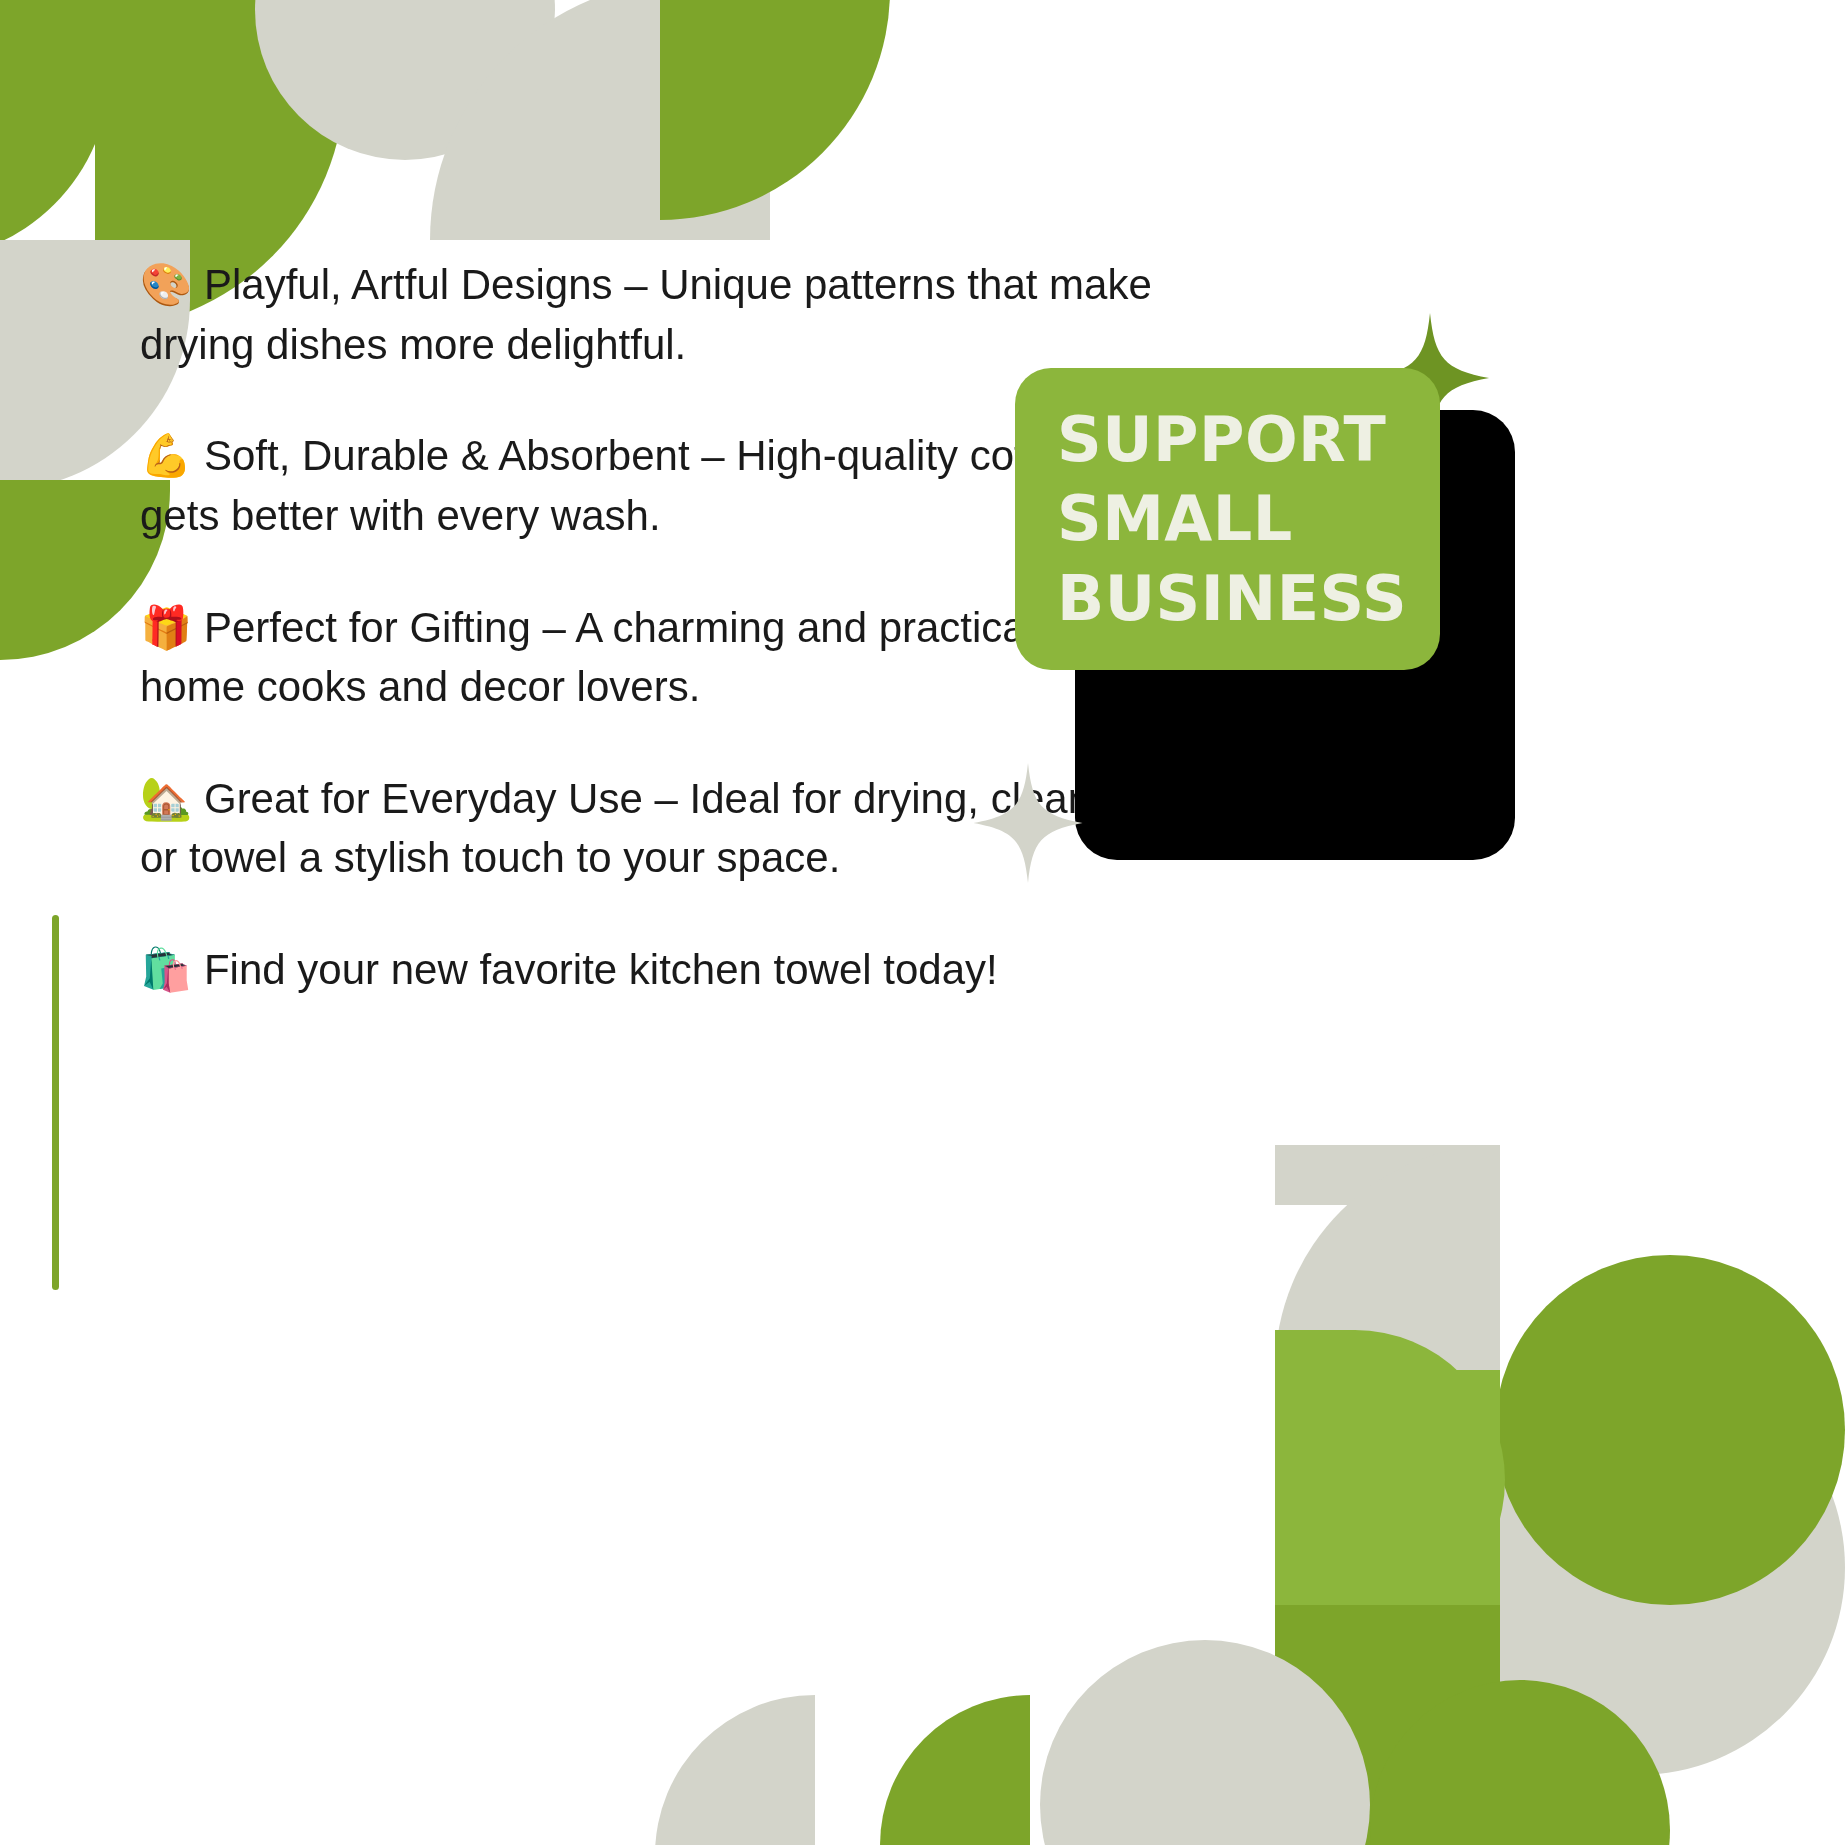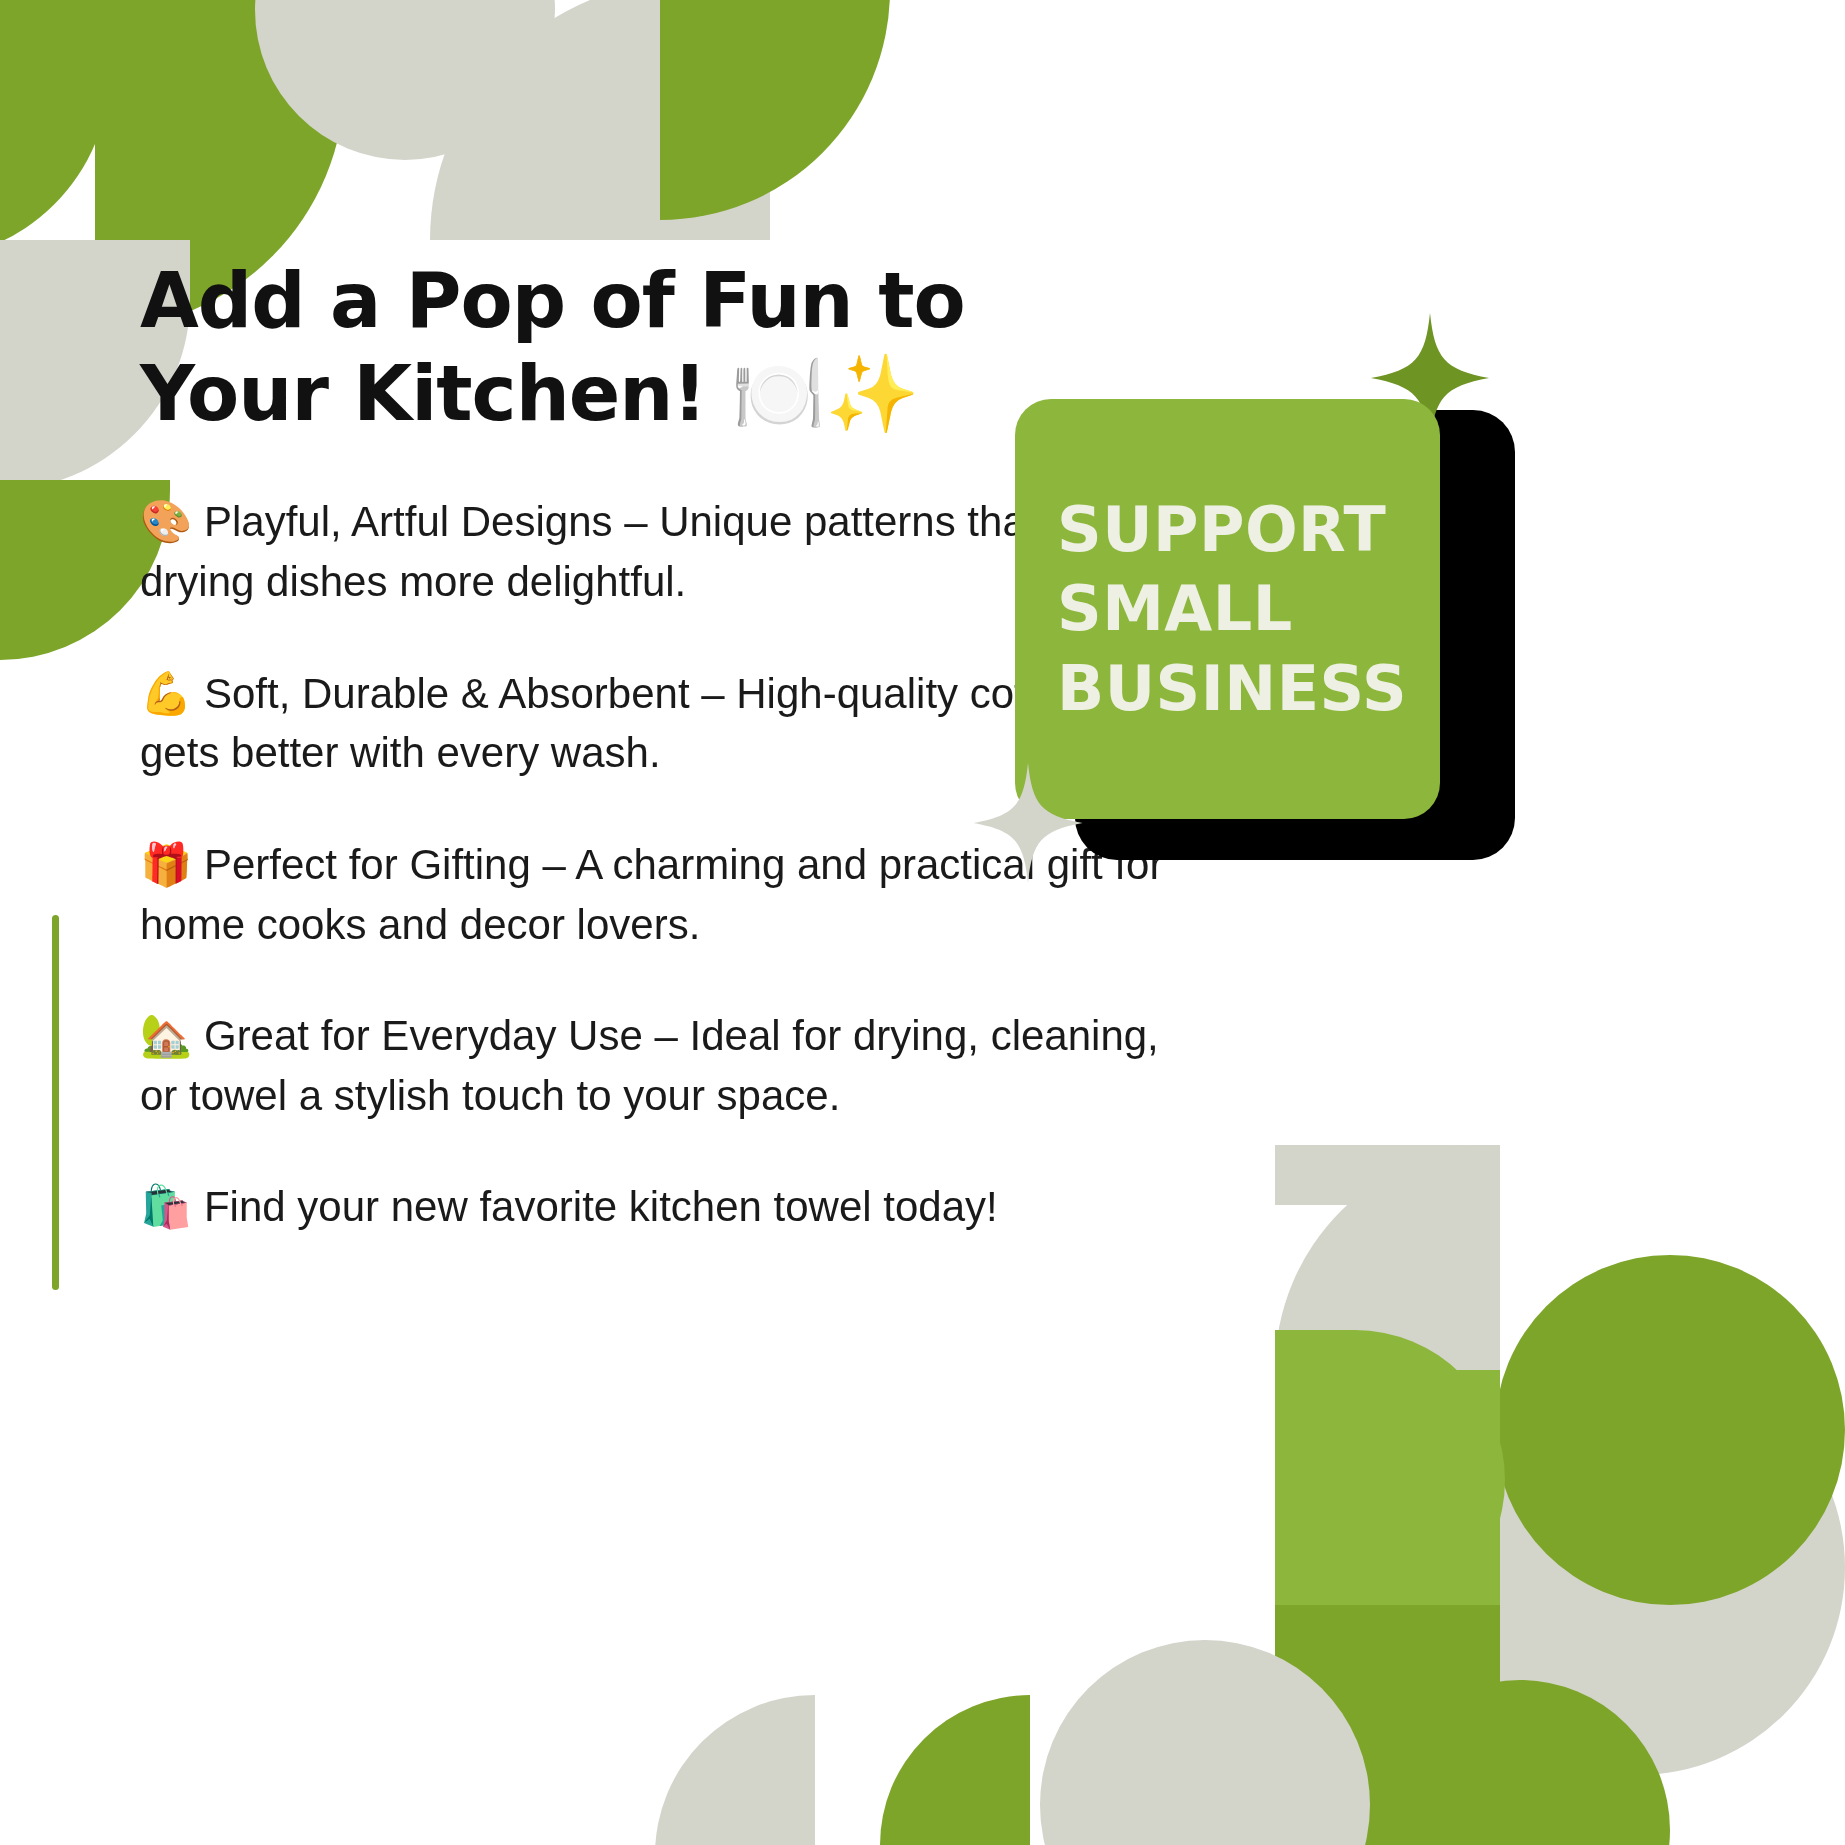--- a/index.html
+++ b/index.html
@@ -63,24 +63,24 @@
   .bullet:last-child{margin-bottom:4px;}
   .emoji{font-family:"DejaVu Sans",sans-serif;}
 
   
   .badge-wrap{position:absolute;left:1015px;top:368px;width:500px;height:500px;}
   .badge-shadow{
     position:absolute;left:60px;top:42px;width:440px;height:450px;
     background:#000000;border-radius:42px;
   }
   .badge{
-    position:absolute;left:0;top:0;width:425px;height:420px;
+    position:absolute;left:0;top:0;width:425px;height:302px;
     background:#8CB63C;border-radius:36px;
     display:flex;flex-direction:column;justify-content:center;
-    padding:0 42px;box-sizing:border-box;margin-top:31px;
+    padding:0 42px;box-sizing:border-box;
   }
   .badge-line{
     font-family:"DejaVu Sans","Liberation Sans",sans-serif;
     font-weight:700;
     font-size:62px;
     line-height:1.28;
     letter-spacing:0.5px;
     color:#EEF0E3;
   }
   .sparkle{position:absolute;}
@@ -111,21 +111,20 @@
   <div class="deco br-dkgreen-rect"></div>
   <div class="deco br-grey-circle3"></div>
   <div class="deco br-green-circle3"></div>
 
   <div class="deco bl-grey-q"></div>
   <div class="deco bl-green-q"></div>
 
   <div class="v-rule"></div>
 
   <div class="content">
-    <h1 class="headline">Add a Pop of Fun to Your Kitchen! 🍽️✨</h1>
 
     <div class="bullets">
       <p class="bullet">
         <span class="emoji">🎨</span>
         <span>Playful, Artful Designs – Unique patterns that make drying dishes more delightful.</span>
       </p>
       <p class="bullet">
         <span class="emoji">💪</span>
         <span>Soft, Durable &amp; Absorbent – High-quality cotton that gets better with every wash.</span>
       </p>

